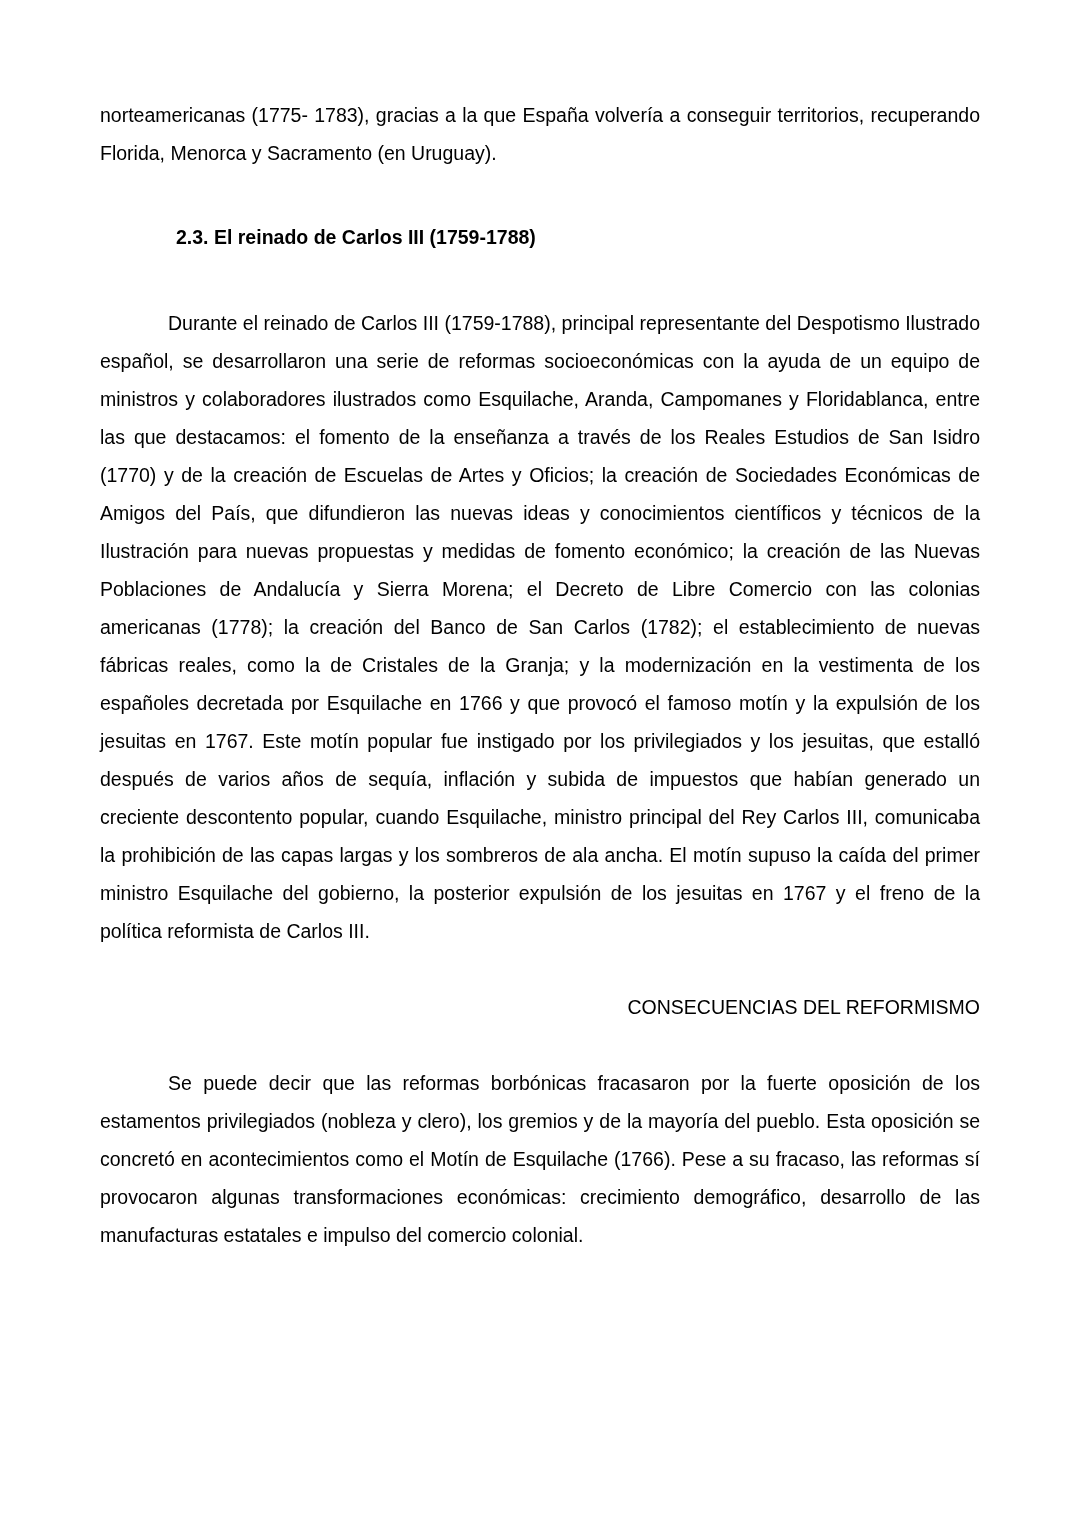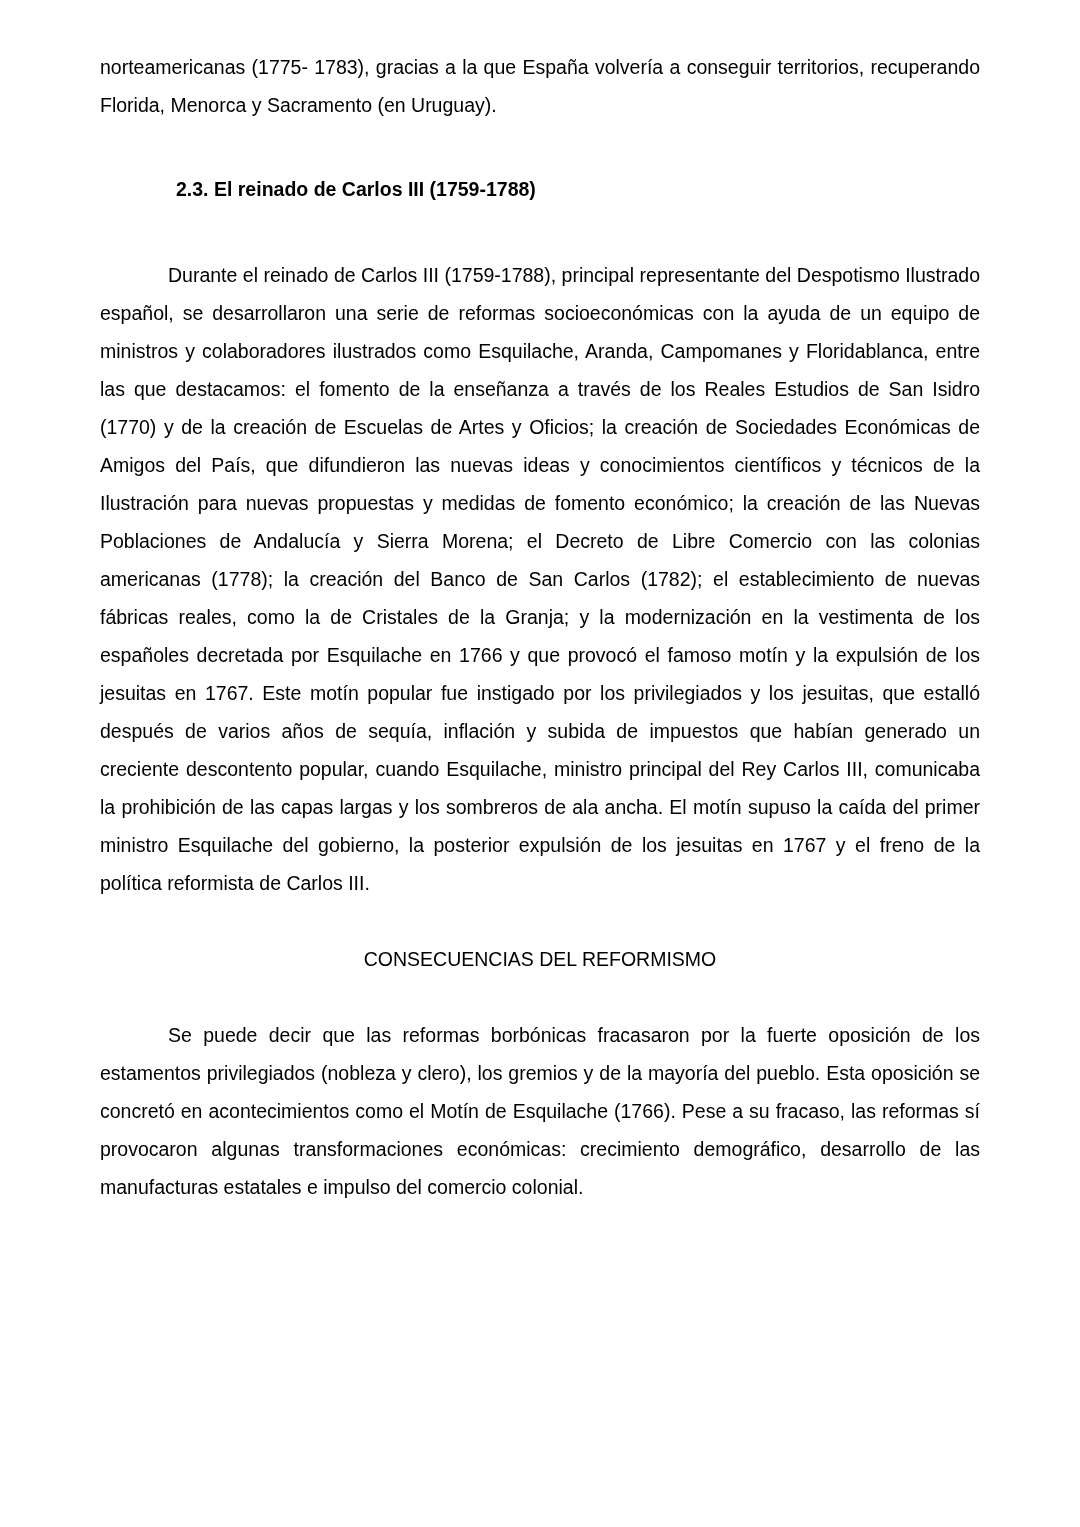--- a/index.html
+++ b/index.html
@@ -6,21 +6,21 @@
     margin: 0;
     padding: 0;
     background: #ffffff;
   }
   .page {
     width: 1080px;
     height: 1527px;
     box-sizing: border-box;
     background: #ffffff;
     position: relative;
-    padding: 48px 100px 0 100px;
+    padding: 96px 100px 0 100px;
     font-family: "Liberation Sans", sans-serif;
     color: #000000;
   }
   .doc-body {
     width: 880px;
   }
   p.para {
     margin: 0;
     font-size: 19.5px;
     line-height: 38px;
@@ -38,21 +38,21 @@
     font-weight: bold;
     text-indent: 68px;
     color: #000000;
   }
   .spacer-md { height: 38px; }
   .spacer-lg { height: 40px; }
   p.plain {
     margin: 0;
     font-size: 19.5px;
     line-height: 38px;
-    text-align: center;
+    text-align: right;
     color: #000000;
   }
 </style>
 </head>
 <body>
 
 <div class="page">
   <div class="doc-body">
 
     <p class="para">norteamericanas (1775- 1783), gracias a la que España volvería a conseguir territorios, recuperando Florida, Menorca y Sacramento (en Uruguay).</p>

